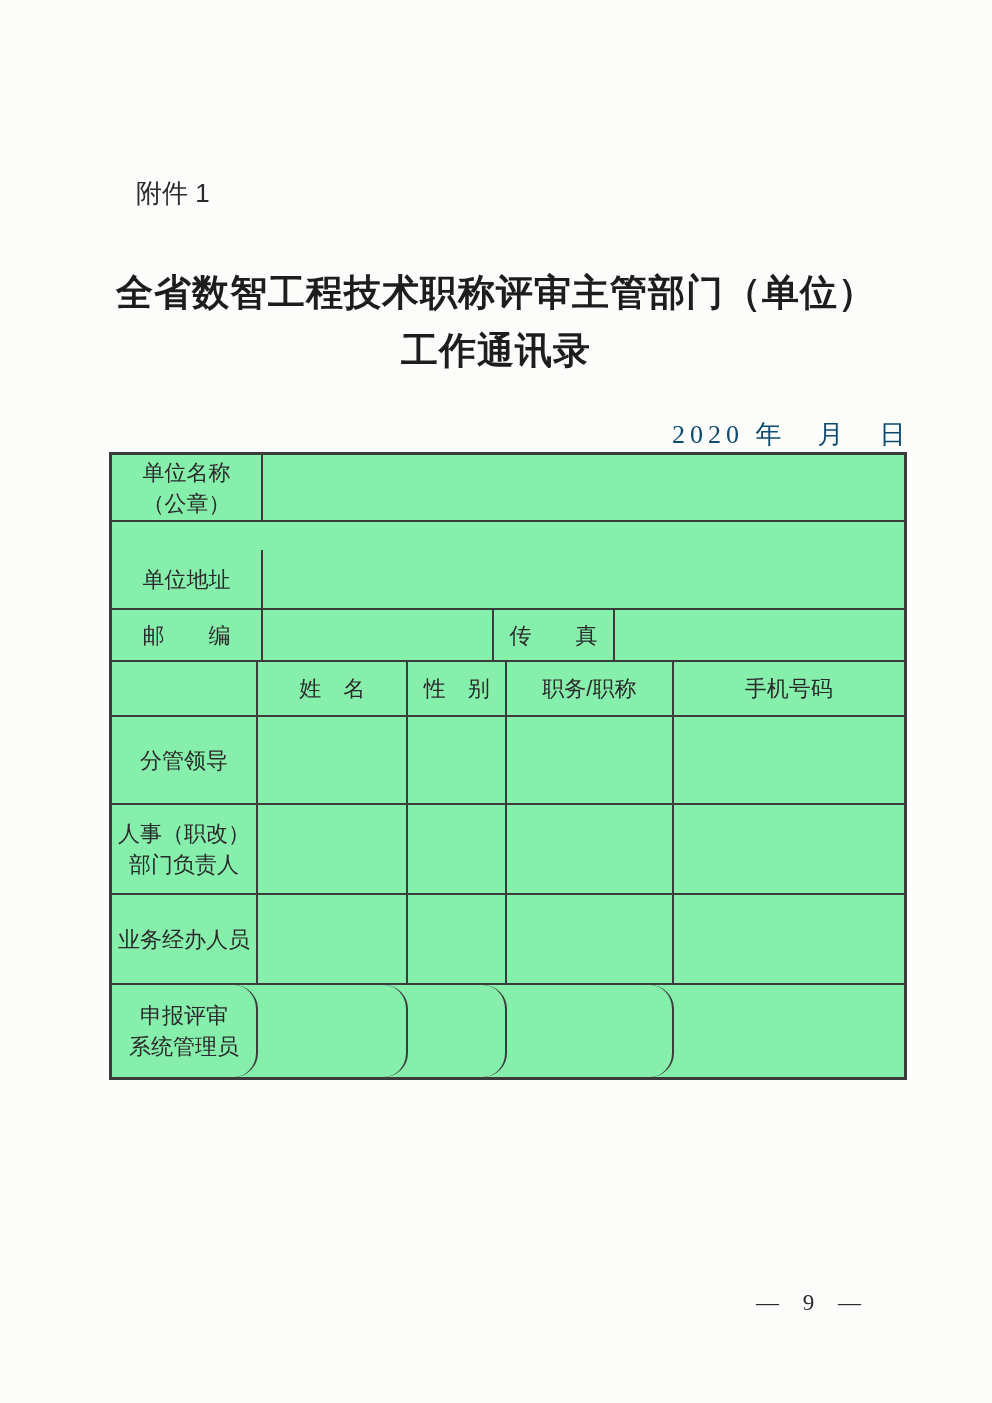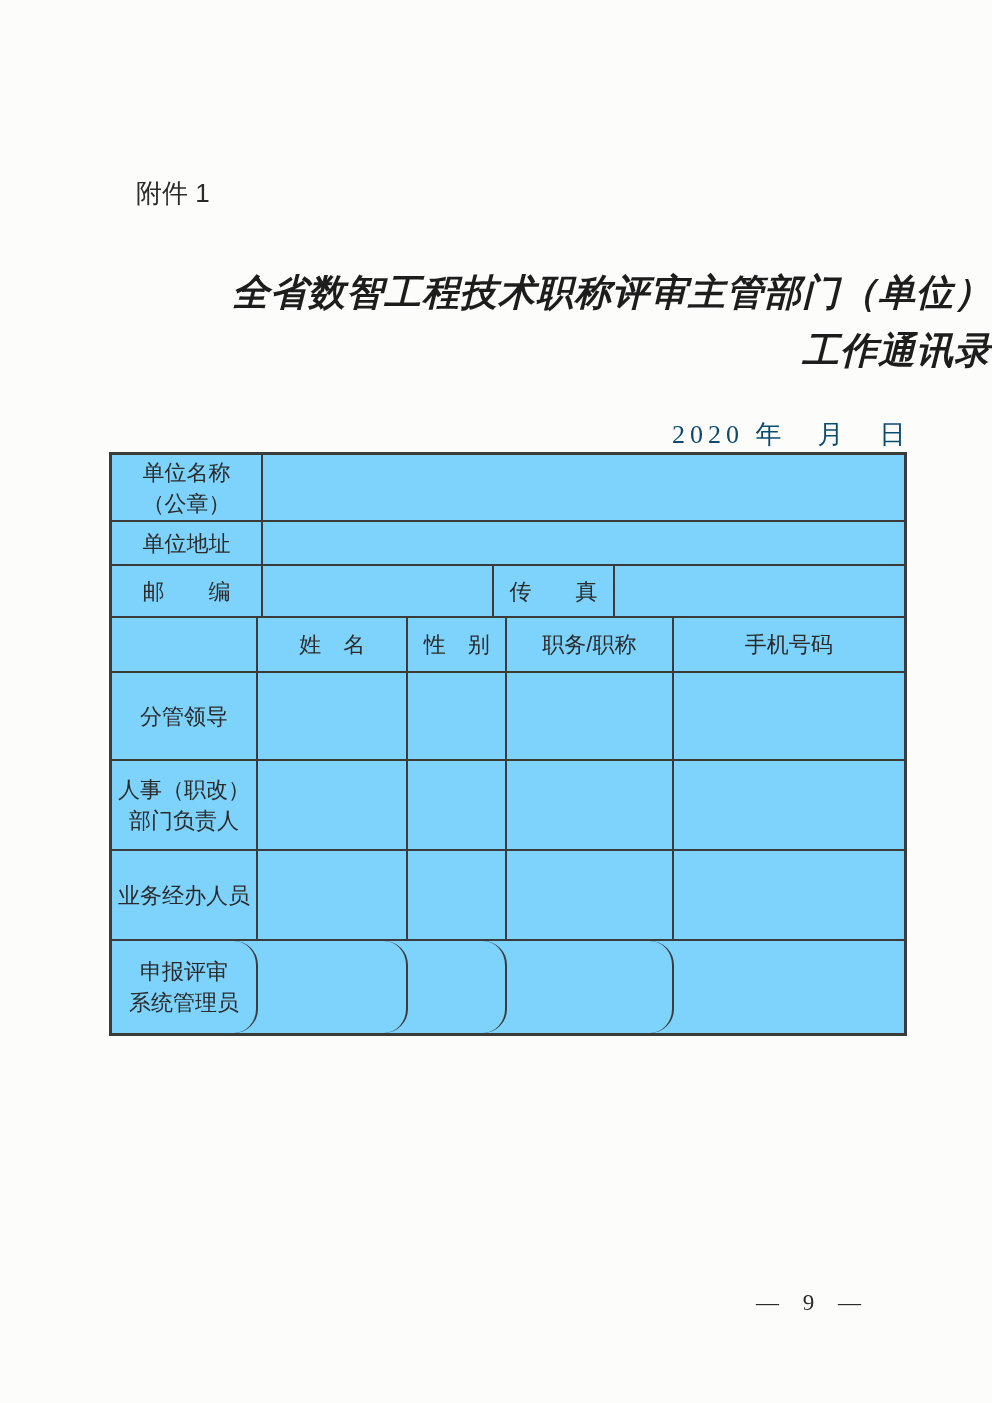--- a/index.html
+++ b/index.html
@@ -19,46 +19,45 @@
     left: 136px;
     top: 176px;
     font-size: 26px;
     color: #2b2b2b;
   }
   .doc-title {
     position: absolute;
     left: 0;
     top: 264px;
     width: 100%;
-    text-align: right;
+    text-align: center;
     font-family: "Liberation Serif", "DejaVu Serif", serif;
     font-weight: bold;
     font-size: 37px;
     line-height: 58px;
     color: #1d1d1d;
     letter-spacing: 1px;
-    font-style: italic;
   }
   .date-line {
     position: absolute;
     left: 672px;
     top: 417px;
     font-family: "Liberation Serif", "DejaVu Serif", serif;
     font-size: 26px;
     letter-spacing: 5px;
     color: #0c4a6e;
     white-space: pre;
   }
   .form-table {
     position: absolute;
     left: 109px;
     top: 452px;
     width: 792px;
     border: 3px solid #3b3b3b;
-    background: #7dd3fc;
+    background: #86efac;
   }
   .t-row { display: flex; }
   .t-cell {
     box-sizing: border-box;
     border-right: 2px solid #3b3b3b;
     border-bottom: 2px solid #3b3b3b;
     display: flex;
     align-items: center;
     justify-content: center;
     text-align: center;
@@ -74,21 +73,21 @@
   .w-rest   { width: 641px; }
   .w-postal { width: 231px; }
   .w-faxlab { width: 121px; }
   .w-faxval { width: 289px; }
   .w-name   { width: 155px; }
   .w-gender { width: 102px; }
   .w-pos    { width: 172px; }
   .w-mobile { width: 238px; }
   
   .h-r1 { height: 67px; }
-  .h-r2 { height: 44px; }
+  .h-r2 { height: 60px; margin-top: 28px; }
   .h-r3 { height: 52px; }
   .h-r4 { height: 55px; }
   .h-r5 { height: 88px; }
   .h-r6 { height: 90px; }
   .h-r7 { height: 90px; text-align: center; }
   .h-r8 { height: 92px; border-radius: 24px; }
   .page-number {
     position: absolute;
     left: 756px;
     top: 1290px;

